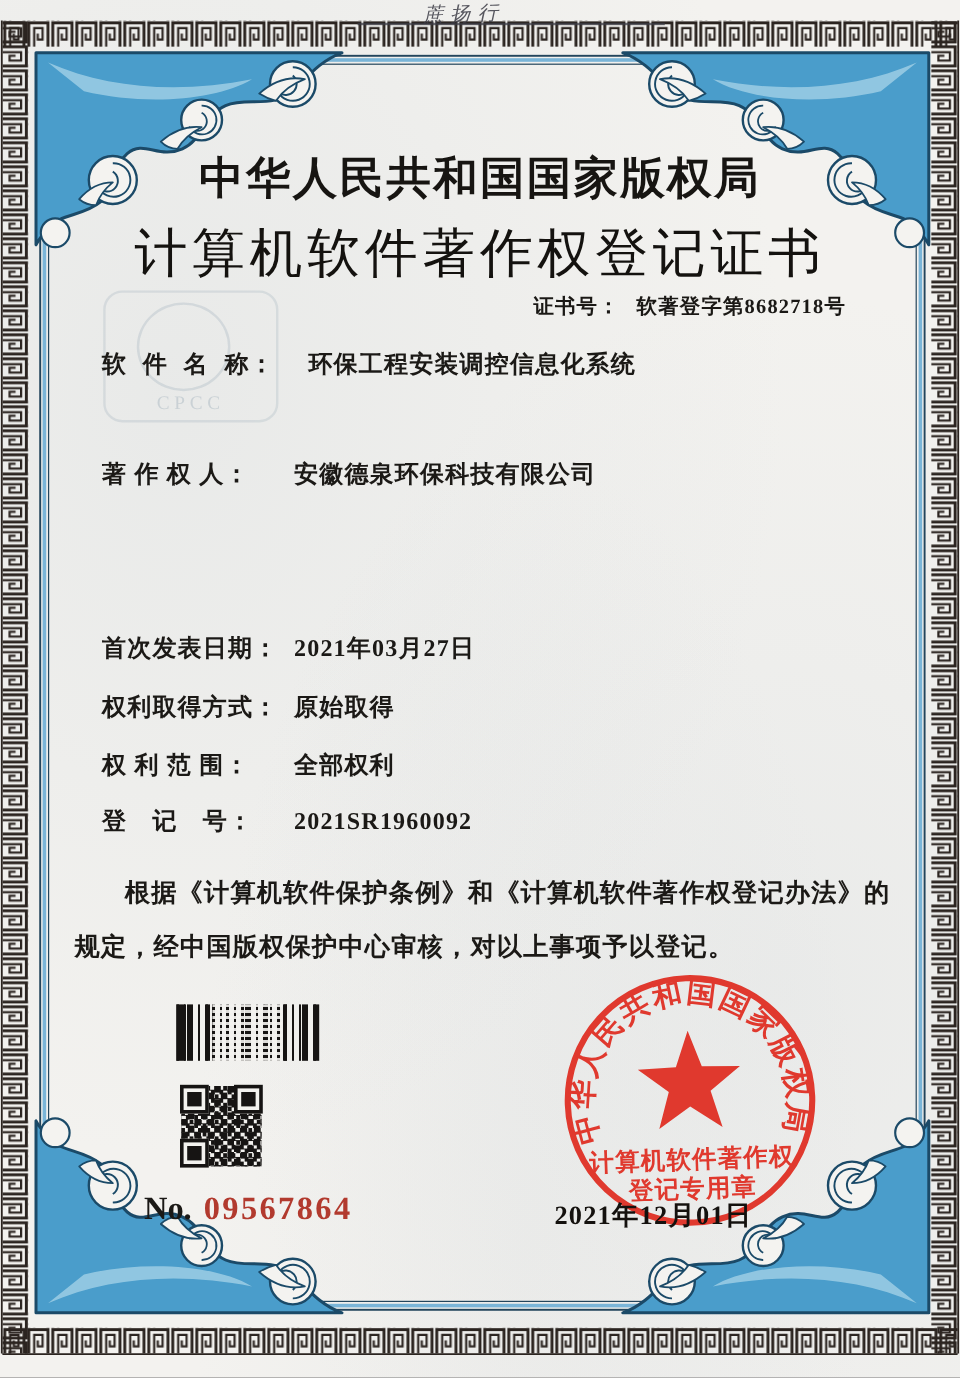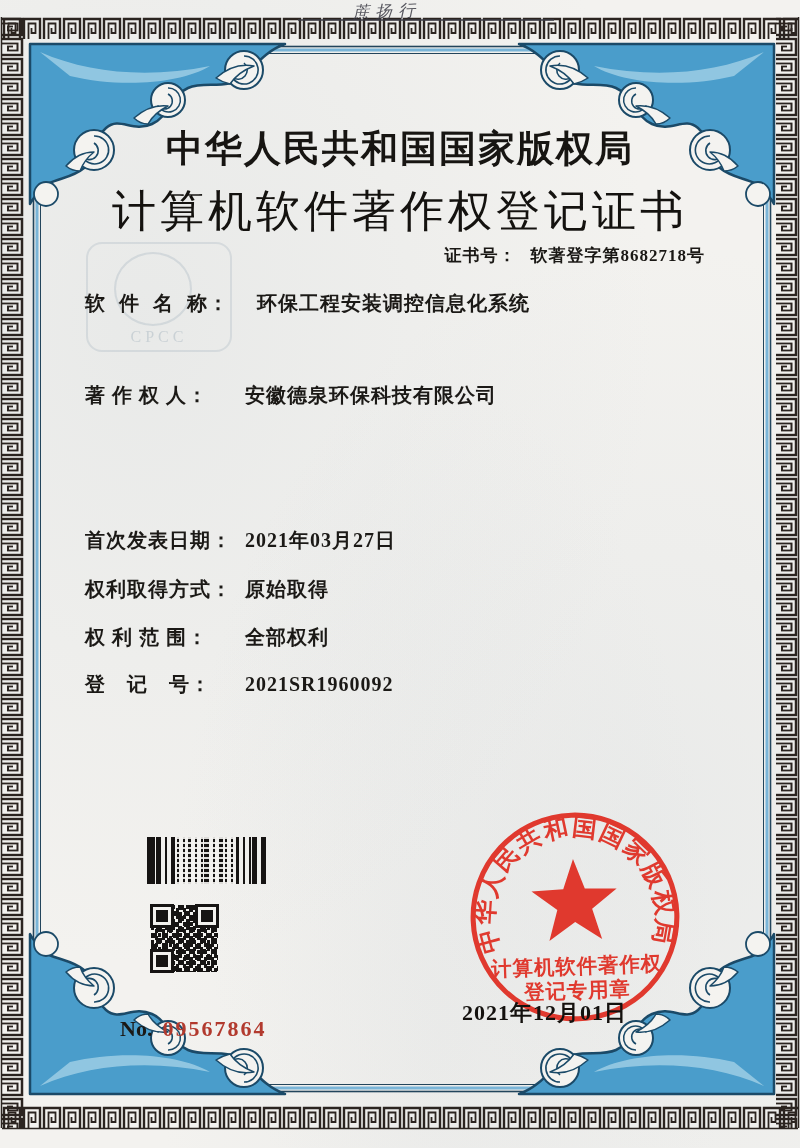--- a/index.html
+++ b/index.html
@@ -78,21 +78,21 @@
   .qr{
     position:absolute;left:151px;top:905px;width:67px;height:67px;
     background:
       repeating-conic-gradient(#161413 0 25%, transparent 0 50%) 0 0/11px 11px,
       repeating-conic-gradient(transparent 0 25%, #161413 0 50%) 0 0/7px 7px;
   }
   .qr-finder{position:absolute;width:18px;height:18px;border:3px solid #161413;background:#f3f2ef;}
   .qr-finder::after{content:'';position:absolute;inset:3px;background:#161413;}
   .qr-tl{left:-1px;top:-1px;} .qr-tr{right:-1px;top:-1px;} .qr-bl{left:-1px;bottom:-1px;}
 
-  .serial{position:absolute;left:120px;top:992px;font-size:22px;white-space:nowrap;margin-top:24px;}
+  .serial{position:absolute;left:120px;top:992px;font-size:27px;white-space:nowrap;}
   .serial .prefix{color:#1b1916;font-weight:bold;margin-right:10px;}
   .serial .number{color:#b23a2e;font-weight:bold;letter-spacing:2px;}
 
   .seal-svg{position:absolute;left:466px;top:808px;z-index:5;opacity:.93;transform:rotate(-2deg);mix-blend-mode:multiply;}
   .issue-date{
     position:absolute;left:462px;top:998px;z-index:6;
     font-size:22px;font-weight:bold;letter-spacing:1px;color:#14110e;white-space:nowrap;
   }
 </style>
 </head>
@@ -192,20 +192,21 @@
     </div>
 
     <div class="field-row r6">
       <span class="field-label">权 利 范 围：</span><span class="field-value">全部权利</span>
     </div>
 
     <div class="field-row r7">
       <span class="field-label">登　记　号：</span><span class="field-value">2021SR1960092</span>
     </div>
 
+    <div class="statement">根据《计算机软件保护条例》和《计算机软件著作权登记办法》的规定，经中国版权保护中心审核，对以上事项予以登记。</div>
 
     <div class="barcode"></div>
 
     <div class="qr">
       <div class="qr-finder qr-tl"></div>
       <div class="qr-finder qr-tr"></div>
       <div class="qr-finder qr-bl"></div>
     </div>
 
     <div class="serial">

